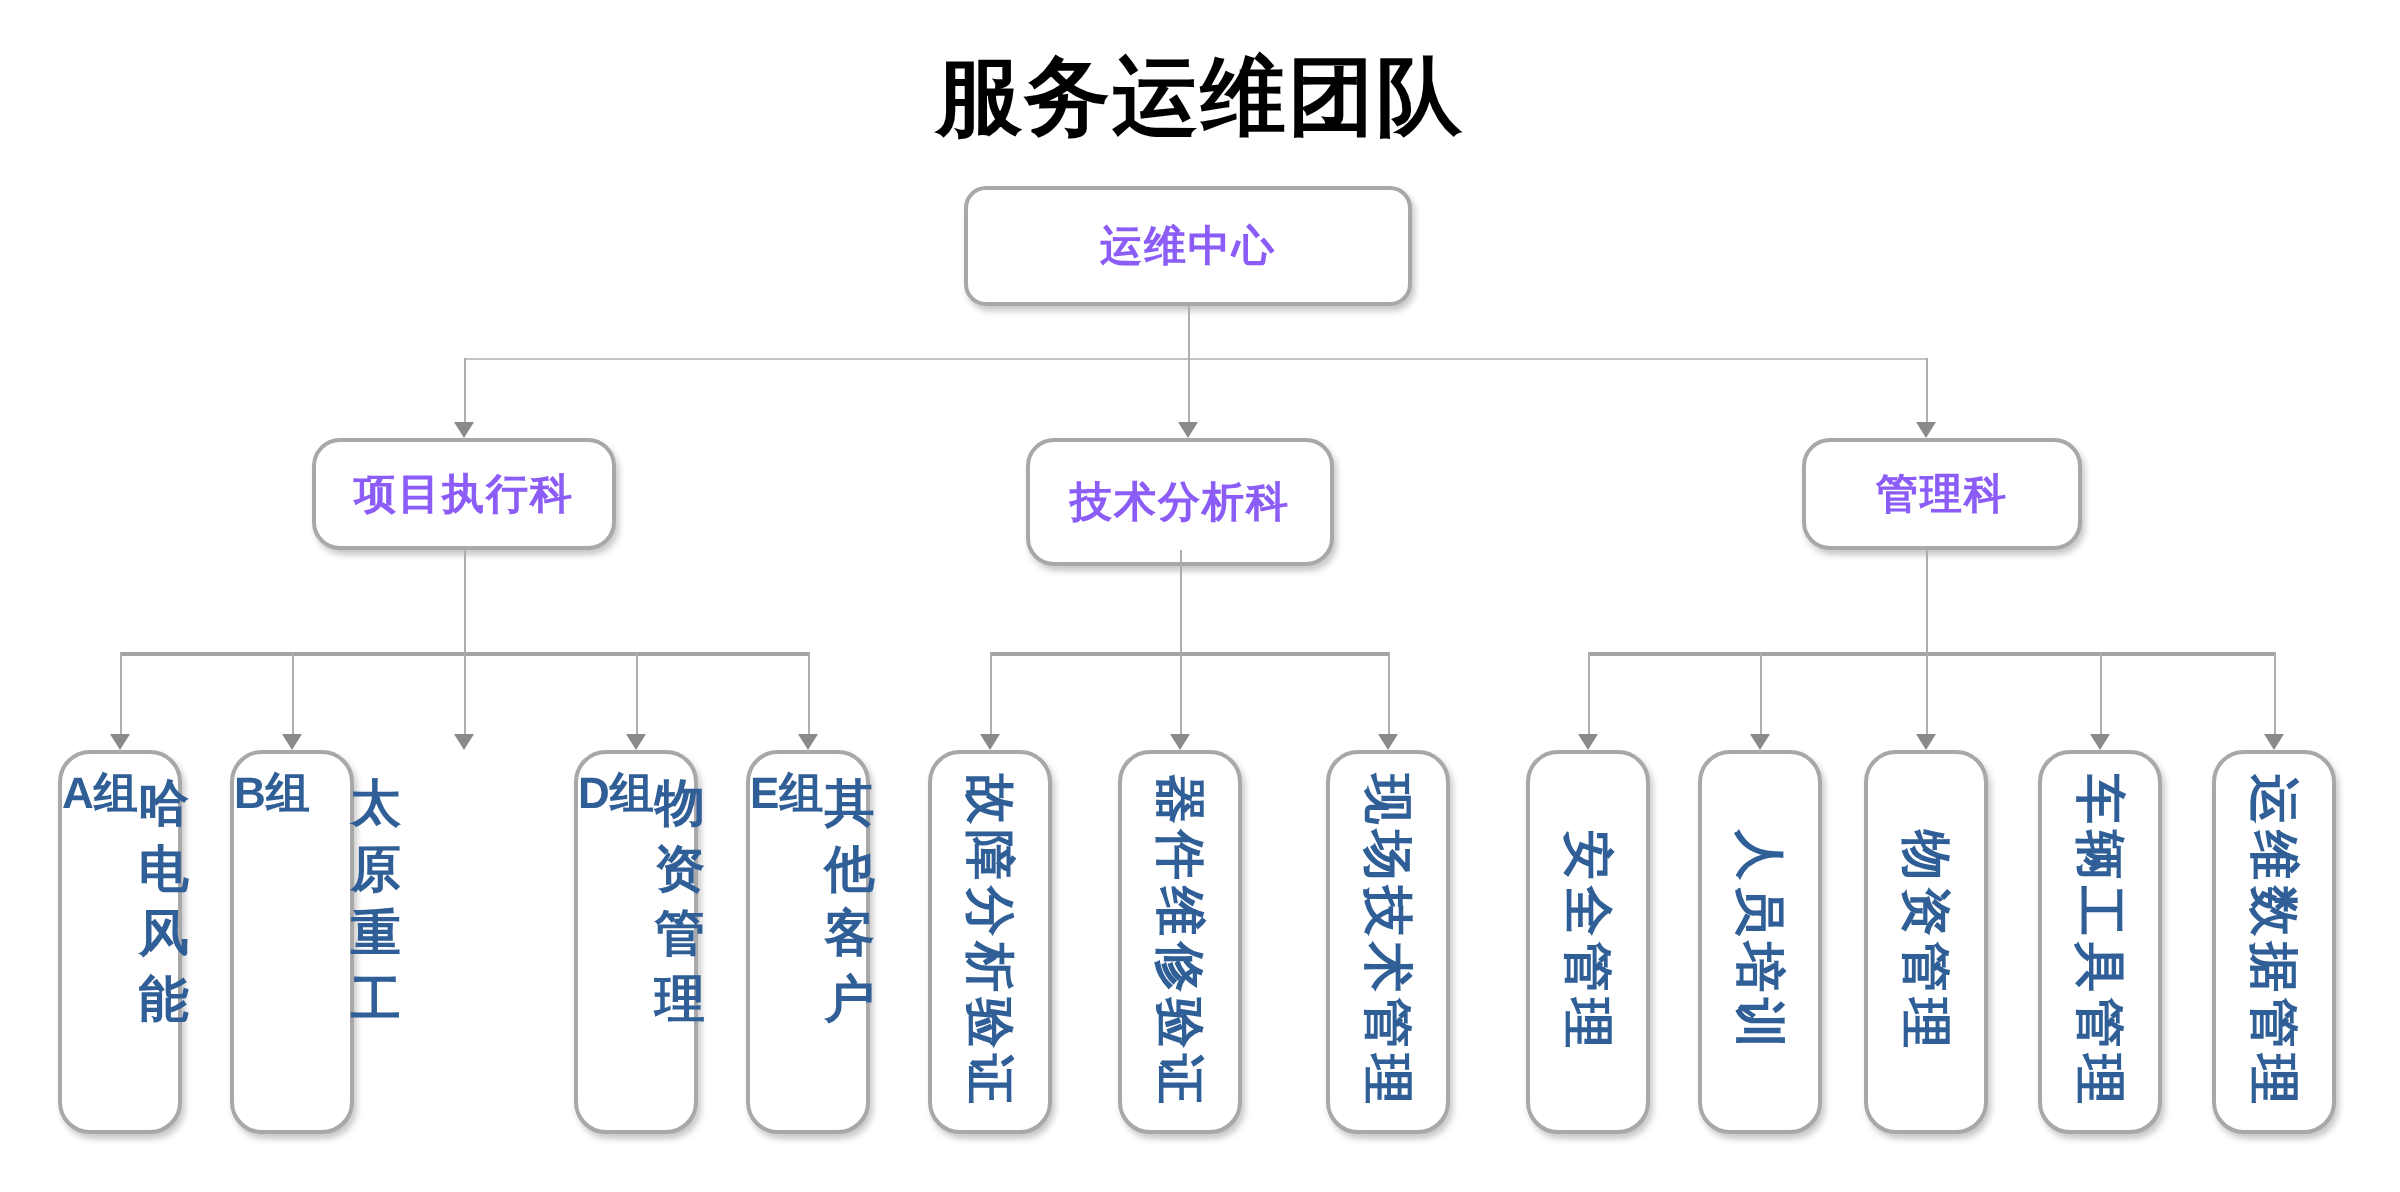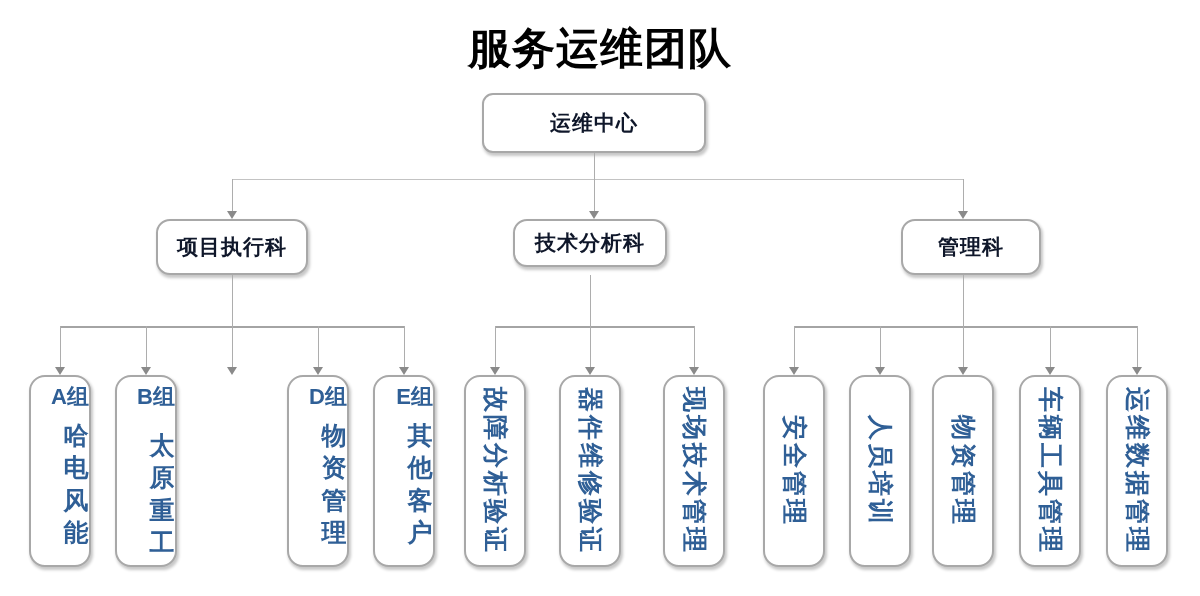--- a/index.html
+++ b/index.html
@@ -13,23 +13,23 @@
   }
   
   .node{
     position:absolute;background:#fff;border:2px solid #a8a8a8;
     box-shadow:1.5px 2.5px 3px rgba(0,0,0,0.22);
     display:flex;align-items:center;justify-content:center;box-sizing:border-box;
   }
   .root{border-radius:11px;}
   .dept{border-radius:14px;font-family:Liberation Serif, serif;}
   .leaf{border-radius:16px;width:62px;height:192px;top:375px;}
-  .node .blabel{font-weight:bold;color:#0f172a;font-size:21px;letter-spacing:1px;text-align:right;}
+  .node .blabel{font-weight:bold;color:#8b5cf6;font-size:21px;letter-spacing:1px;text-align:right;}
   
-  .leaf.stacked{display:flex;flex-direction:column;align-items:flex-end;justify-content:flex-start;padding-top:9px;}
+  .leaf.stacked{display:flex;align-items:flex-start;justify-content:flex-start;padding-top:9px;}
   .grp{color:#2f5f96;font-weight:bold;font-size:22px;line-height:1;text-align:center;flex:0 0 auto;}
   .vwrap{flex:1 1 auto;display:flex;align-items:center;justify-content:center;padding-bottom:6px;}
   .vtext{
     color:#2f5f96;font-weight:bold;font-size:25px;line-height:1.3;
     width:26px;text-align:center;word-break:break-all;
   }
   
   .rtext{
     position:absolute;top:50%;left:50%;
     transform:translate(-50%,-50%) rotate(90deg);transform-origin:center;
@@ -61,21 +61,21 @@
   <div class="vline" style="left:232px;top:179px;height:32px;"></div>
   <div class="arrow" style="left:227px;top:211px;"></div>
   <div class="vline" style="left:594px;top:179px;height:32px;"></div>
   <div class="arrow" style="left:589px;top:211px;"></div>
   <div class="vline" style="left:963px;top:179px;height:32px;"></div>
   <div class="arrow" style="left:958px;top:211px;"></div>
 
   <div class="node dept" style="left:156px;top:219px;width:152px;height:56px;">
     <span class="blabel">项目执行科</span>
   </div>
-  <div class="node dept" style="left:513px;top:219px;width:154px;height:48px;">
+  <div class="node dept" style="left:513px;top:219px;width:154px;height:64px;">
     <span class="blabel">技术分析科</span>
   </div>
   <div class="node dept" style="left:901px;top:219px;width:140px;height:56px;">
     <span class="blabel">管理科</span>
   </div>
 
   <div class="vline" style="left:232px;top:275px;height:51px;"></div>
   <div class="hline" style="left:60px;top:326px;width:344px;"></div>
   <div class="vline" style="left:60px;top:326px;height:41px;"></div>
   <div class="arrow" style="left:55px;top:367px;"></div>

